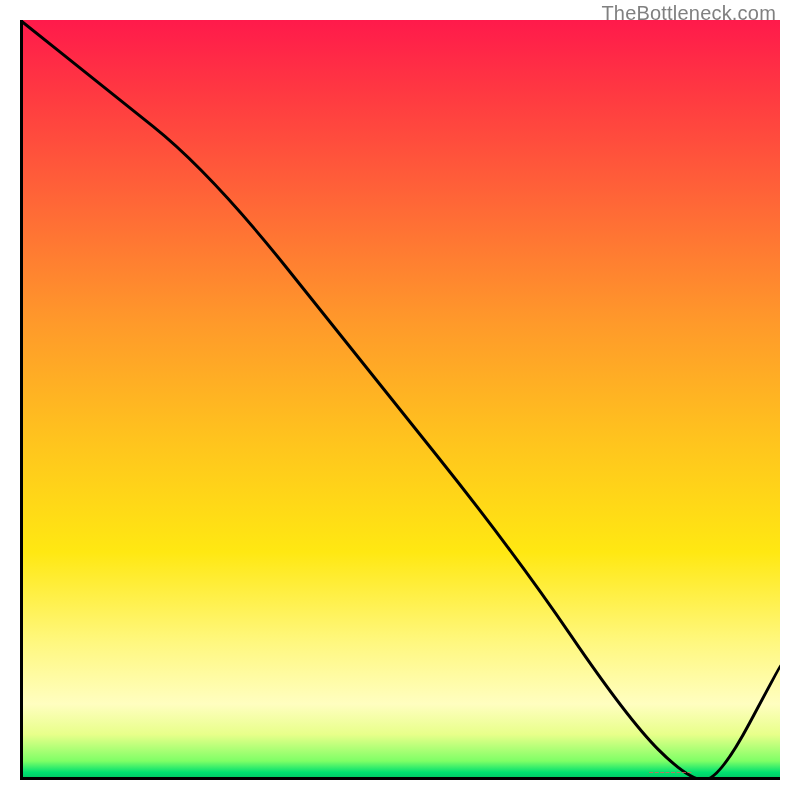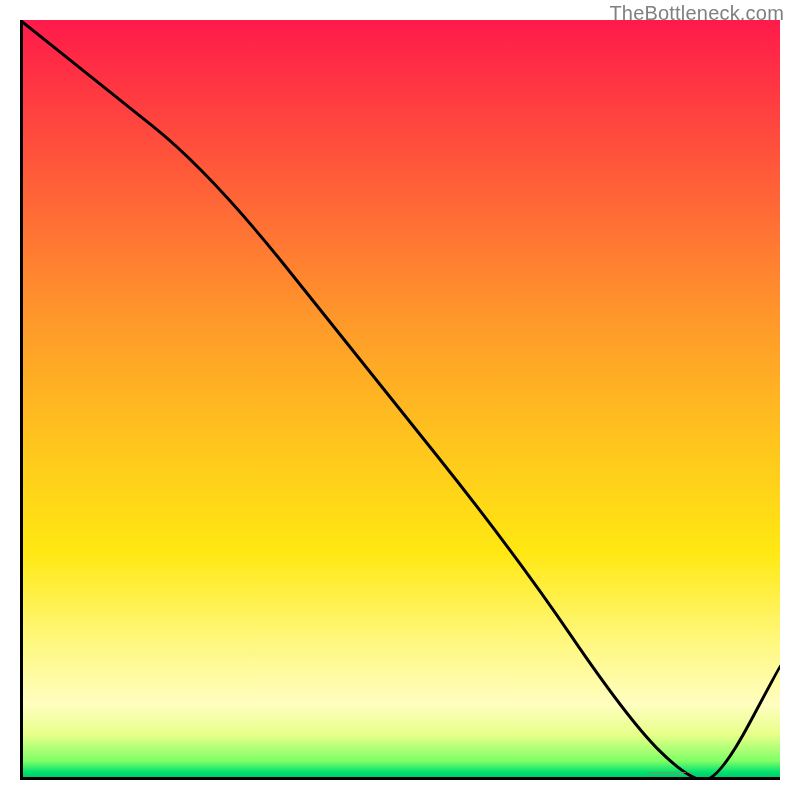--- a/index.html
+++ b/index.html
@@ -7,21 +7,21 @@
     padding: 0;
     width: 800px;
     height: 800px;
     background: #ffffff;
     font-family: Arial, Helvetica, sans-serif;
     overflow: hidden;
   }
   .watermark {
     position: absolute;
     top: 2px;
-    right: 16px;
+    right: 24px;
     font-size: 20px;
     color: #808080;
     font-family: Arial, sans-serif;
     letter-spacing: 0.2px;
     z-index: 10;
   }
   .plot-area {
     position: absolute;
     left: 20px;
     top: 20px;

